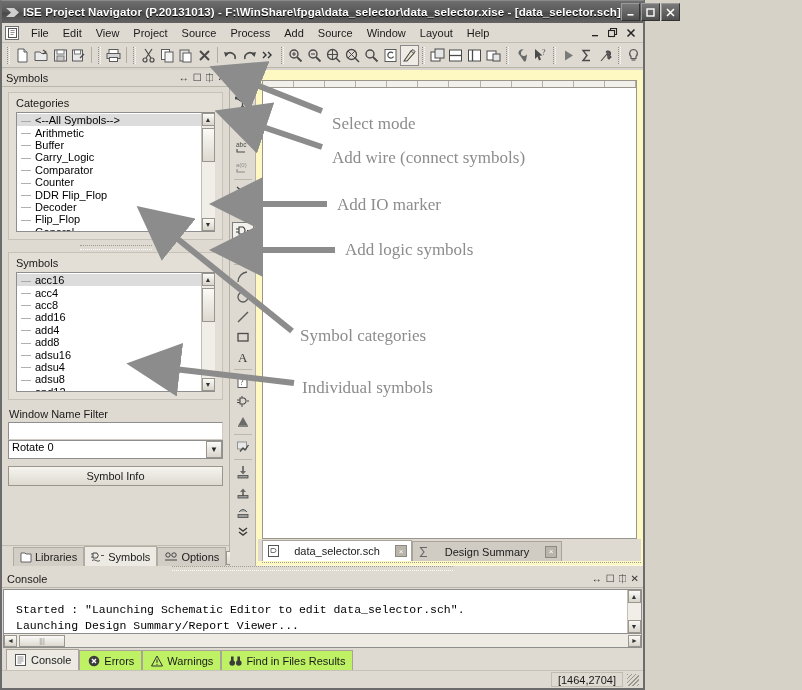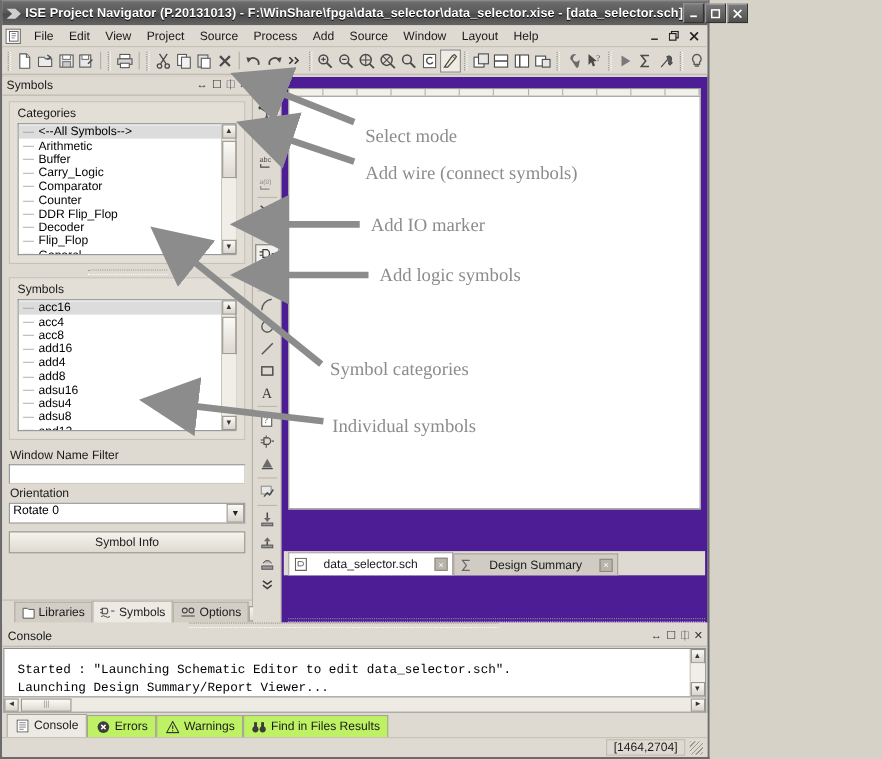--- a/index.html
+++ b/index.html
@@ -274,25 +274,24 @@
   }
   .vicon.active {
     border: 1px solid #7d7d7d;
     background: #f3f1ec;
   }
   .vsep { width: 18px; height: 1px; background: #bcb8ae; margin: 2px 0; flex: none; }
 
   
   .canvaswrap {
     flex: 1;
-    background: #4c1d95;
+    background: #fef9c3;
     position: relative;
     display: flex; flex-direction: column;
     padding: 2px 2px 0 2px;
-    gap: 38px;
   }
   .schem-outer {
     flex: 1;
     background: #dedad1;
     position: relative;
     margin: 8px 4px 0 4px;
   }
   .ruler-top {
     height: 7px;
     background: #f2f0ea;
@@ -845,21 +844,20 @@
               <div class="vs-thumb"></div>
               <div class="vs-track"></div>
               <div class="vs-btn">▼</div>
             </div>
           </div>
         </div>
 
         <div class="field-label">Window Name Filter</div>
         <input class="textinput" type="text" value="" style="">
 
-        <div class="field-label">Orientation</div>
         <div class="selectbox">
           <span>Rotate 0</span>
           <span class="sel-arrow">▼</span>
         </div>
 
         <div class="btn">Symbol Info</div>
       </div>
 
       <div class="lefttabs">
         <div class="ltab">

